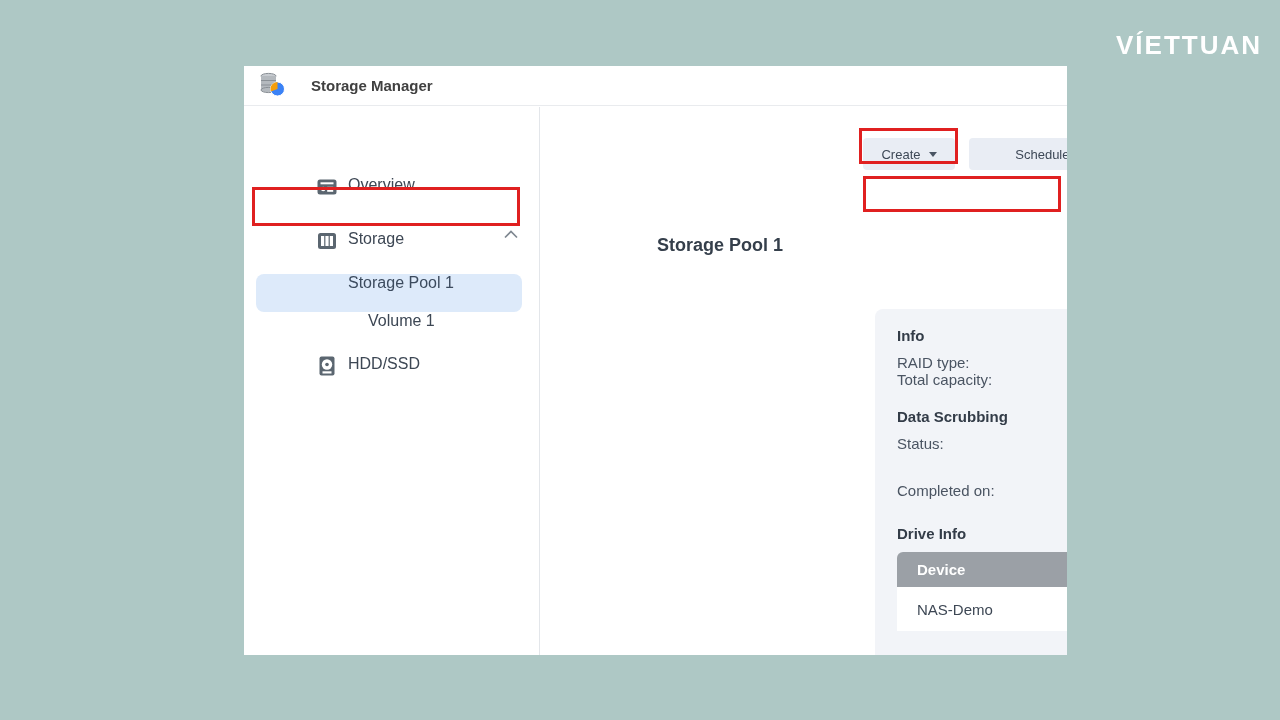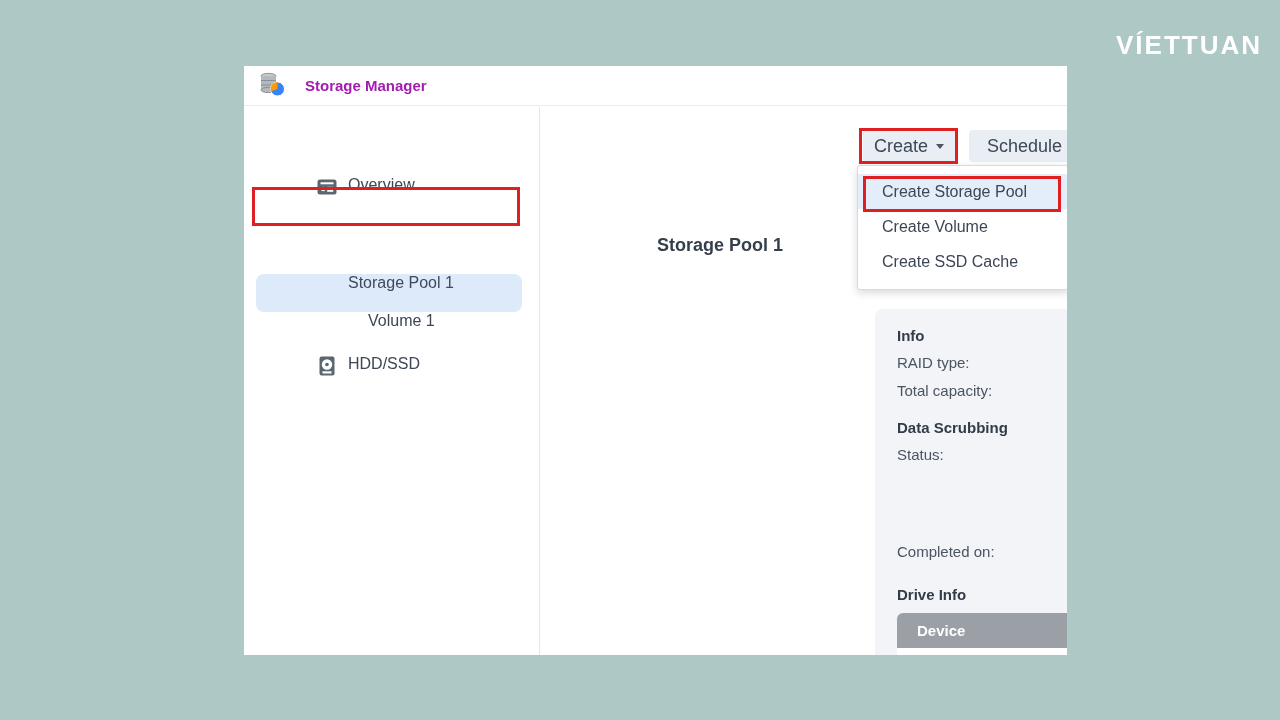--- a/index.html
+++ b/index.html
@@ -11,54 +11,54 @@
   .canvas{position:relative;width:1280px;height:720px;background:var(--canvas-bg);overflow:hidden;}
 
   .brand-logo{position:absolute;top:30px;right:18px;color:#ffffff;font-size:26px;font-weight:700;
     letter-spacing:2px;font-family:"Liberation Sans",sans-serif;}
 
   .window{position:absolute;left:244px;top:66px;width:823px;height:589px;background:#ffffff;overflow:hidden;}
 
   
   .titlebar{position:absolute;left:0;top:0;width:100%;height:40px;background:#ffffff;
     border-bottom:1px solid #e9ebee;display:flex;align-items:center;padding-left:14px;}
-  .titlebar .app-title{font-size:15px;font-weight:700;color:#a21caf;margin-left:19px;}
+  .titlebar .app-title{font-size:15px;font-weight:700;color:#404040;margin-left:25px;}
 
   
   .sidebar{position:absolute;left:0;top:41px;width:296px;height:548px;background:#ffffff;border-right:1px solid #e3e6ea;}
   .side-row{position:absolute;left:0;width:296px;display:flex;align-items:flex-start;cursor:pointer;padding-left:46px;}
   .side-row .icon{width:22px;height:22px;margin-left:26px;display:flex;align-items:center;justify-content:center;}
   .side-row .lbl{font-size:16px;color:#3d4754;margin-left:10px;}
   .row-overview{top:69px;height:36px;}
   .row-storage{top:123px;height:37px;}
   .row-storage .chevron{margin-left:auto;margin-right:22px;display:flex;align-items:center;}
   .row-pool{top:167px;height:38px;left:12px;width:266px;background:var(--selected-item-bg);border-radius:8px;
     justify-content:flex-start;}
   .row-pool .lbl{margin-left:46px;color:#3c4b5e;}
   .row-volume{top:205px;height:34px;}
   .row-volume .lbl{margin-left:78px;}
   .row-hdd{top:248px;height:36px;}
 
   
   .main{position:absolute;left:297px;top:41px;width:526px;height:548px;background:#ffffff;}
-  .toolbar-btn{position:absolute;top:64px;height:32px;background:var(--button-bg);border:none;border-radius:4px;
-    font-size:18px;color:#3d4856;font-family:inherit;display:flex;align-items:center;justify-content:center;cursor:pointer;}
+  .toolbar-btn{position:absolute;top:72px;height:32px;background:var(--button-bg);border:none;border-radius:4px;
+    font-size:13px;color:#3d4856;font-family:inherit;display:flex;align-items:center;justify-content:center;cursor:pointer;}
   .btn-create{left:322px;width:92px;}
   .caret-down{width:0;height:0;border-left:4px solid transparent;border-right:4px solid transparent;
     border-top:5px solid #4a5563;margin-left:8px;display:inline-block;}
   .btn-schedule{left:428px;width:240px;}
 
   .content-heading{position:absolute;top:128px;right:284px;font-size:18px;font-weight:700;color:#353f4b;z-index:2;white-space:nowrap;}
 
   .panel{position:absolute;left:334px;top:202px;right:0;bottom:0;background:var(--panel-bg);
     border-top-left-radius:8px;padding:18px 0 4px 22px;z-index:1;}
   .section-title{font-size:15px;font-weight:700;color:#333c48;margin-bottom:10px;}
-  .field{font-size:15px;color:#4a5462;margin-bottom:11px;}
+  .field{font-size:15px;color:#4a5462;}
   .gap-sm{margin-bottom:20px;}
-  .gap-lg{margin-bottom:80px;}
+  .gap-lg{margin-bottom:30px;}
   .gap-md{margin-bottom:26px;margin-top:21px;}
 
   .drive-table{margin-top:2px;width:calc(100% - 20px);min-width:470px;}
   .tbl-header{display:flex;align-items:center;height:35px;background:var(--table-header-bg);
     border-radius:6px 6px 0 0;color:#ffffff;font-size:15px;font-weight:600;}
   .tbl-row{display:flex;align-items:center;height:44px;background:#ffffff;font-size:15px;color:#3d4754;}
   .col-device{width:298px;padding-left:20px;}
 
   
   .dropdown{position:absolute;left:316px;top:99px;width:212px;background:#ffffff;border:1px solid #d7dade;
@@ -103,20 +103,36 @@
             <rect x="1.5" y="3.5" width="19" height="15" rx="2.5" fill="#5b6670"></rect>
             <rect x="4.5" y="6.3" width="13" height="2" fill="#ffffff"></rect>
             <circle cx="7.2" cy="13" r="2.2" fill="#ffffff"></circle>
             <rect x="11.2" y="10.8" width="6" height="1.8" fill="#ffffff"></rect>
             <rect x="11.2" y="14" width="6" height="1.8" fill="#ffffff"></rect>
           </svg>
         </span>
         <span class="lbl">Overview</span>
       </div>
 
+      <div class="side-row row-storage">
+        <span class="icon">
+          <svg width="22" height="22" viewBox="0 0 22 22">
+            <rect x="2" y="3" width="18" height="16" rx="2.5" fill="#5b6670"></rect>
+            <rect x="5" y="6" width="3.2" height="10" fill="#ffffff"></rect>
+            <rect x="9.4" y="6" width="3.2" height="10" fill="#ffffff"></rect>
+            <rect x="13.8" y="6" width="3.2" height="10" fill="#ffffff"></rect>
+          </svg>
+        </span>
+        <span class="lbl">Storage</span>
+        <span class="chevron">
+          <svg width="14" height="9" viewBox="0 0 14 9">
+            <polyline points="1,7.5 7,1.5 13,7.5" fill="none" stroke="#7e8790" stroke-width="1.7"></polyline>
+          </svg>
+        </span>
+      </div>
 
       <div class="side-row row-pool">
         <span class="lbl">Storage Pool 1</span>
       </div>
 
       <div class="side-row row-volume">
         <span class="lbl">Volume 1</span>
       </div>
 
       <div class="side-row row-hdd">
@@ -159,24 +175,19 @@
     </div>
 
     <button class="toolbar-btn btn-create" style="left:619px;">
       <span>Create</span>
       <span class="caret-down"></span>
     </button>
     <button class="toolbar-btn btn-schedule" style="left:725px;">
       <span>Schedule Data Scrubbing</span>
     </button>
 
-    <div class="dropdown" style="left:613px;">
-      <div class="menu-item highlight">Create Storage Pool</div>
-      <div class="menu-item">Create Volume</div>
-      <div class="menu-item">Create SSD Cache</div>
-    </div>
 
     <div class="anno anno-storage"></div>
     <div class="anno anno-create"></div>
     <div class="anno anno-dropdown"></div>
 
   </div>
 </div>
 
 </body></html>

